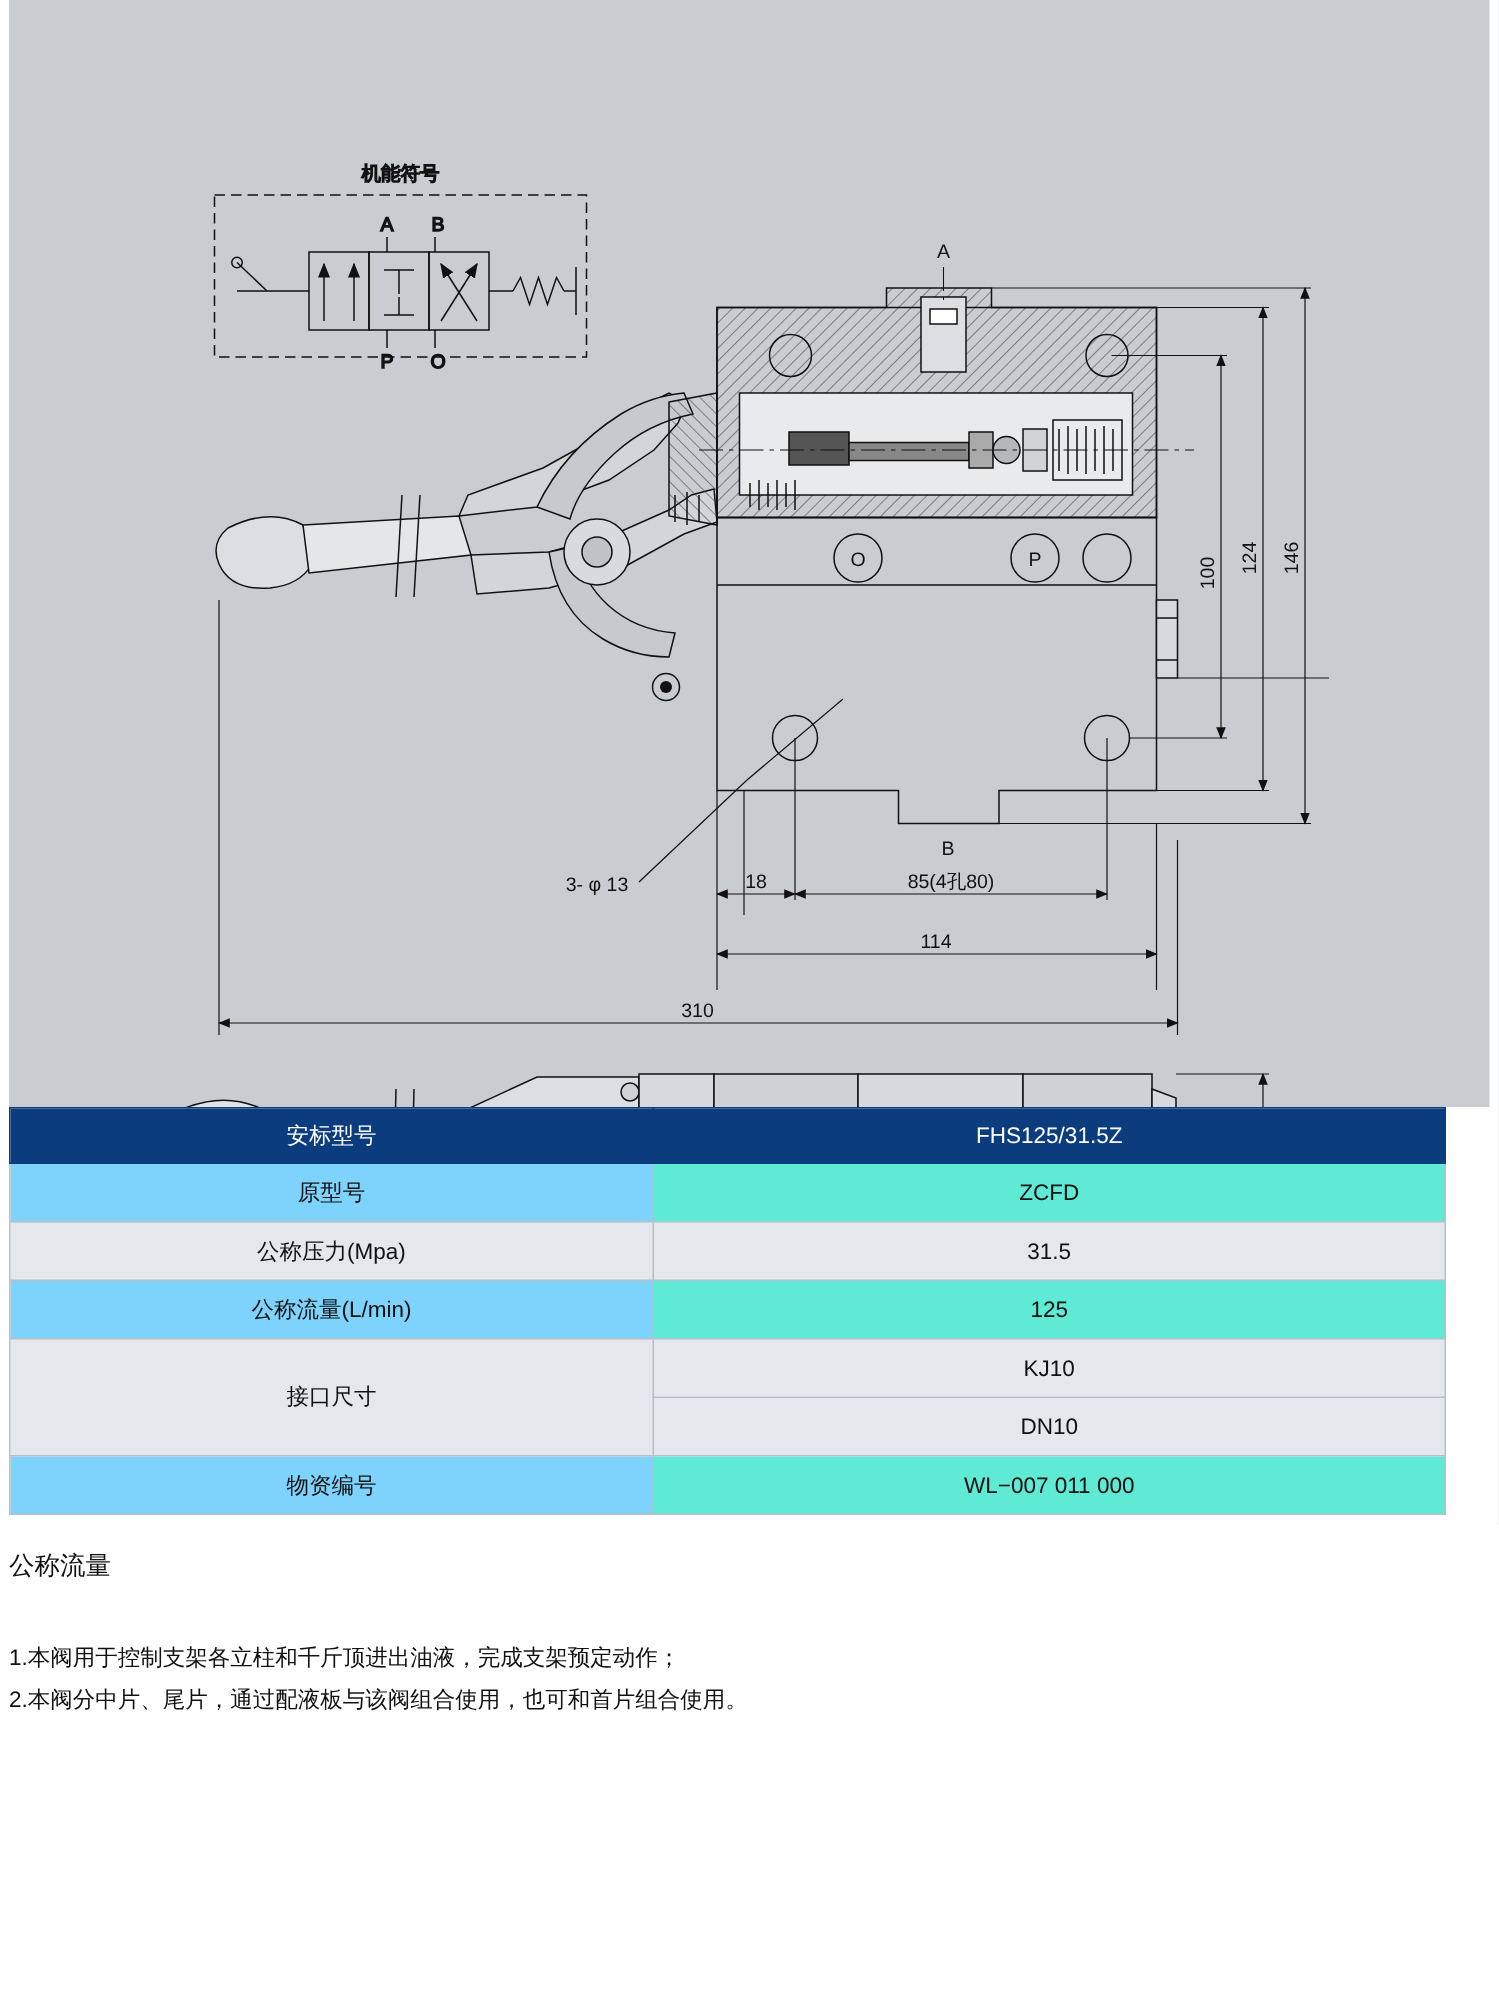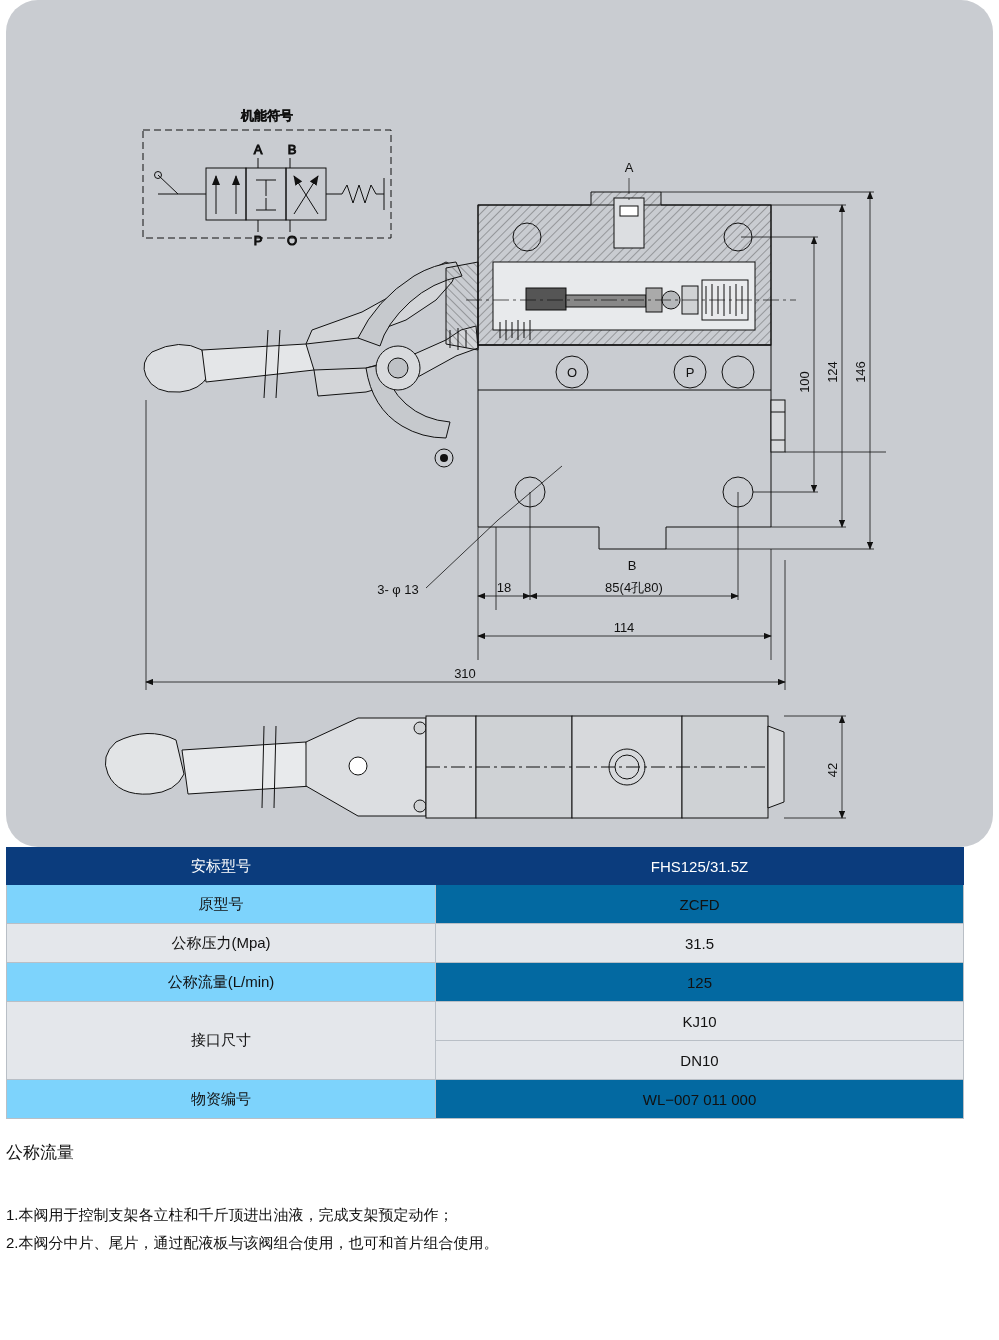--- a/index.html
+++ b/index.html
@@ -25,24 +25,23 @@
     line-height: 26px;
     padding: 8px 0 6px 6px;
     letter-spacing: 0.2px;
     color: #111;
   }
   
   .drawing-panel {
     position: relative;
     margin: 0 6px 0 6px;
     width: 987px;
-    height: 847px;
+    height: 738px;
     background: #c9ccd1;
     overflow: hidden;
-    border-radius: 32px;
   }
   .drawing-svg {
     position: absolute;
     left: 0;
     top: 0;
   }
   
   .section-heading {
     font-size: 17px;
     font-weight: normal;
@@ -69,21 +68,21 @@
     color: #ffffff;
     height: 36px;
     border: 1px solid #0b3c7d;
     font-size: 15px;
   }
   table.spec td.label {
     width: 428px;
     background: #7dd3fc;
   }
   table.spec td.value {
-    background: #0369a1;
+    background: #5eead4;
   }
   table.spec tr.alt td.label,
   table.spec tr.alt td.value {
     background: #e4e7eb;
   }
   
   .usage {
     margin-left: 6px;
     margin-top: 37px;
   }

